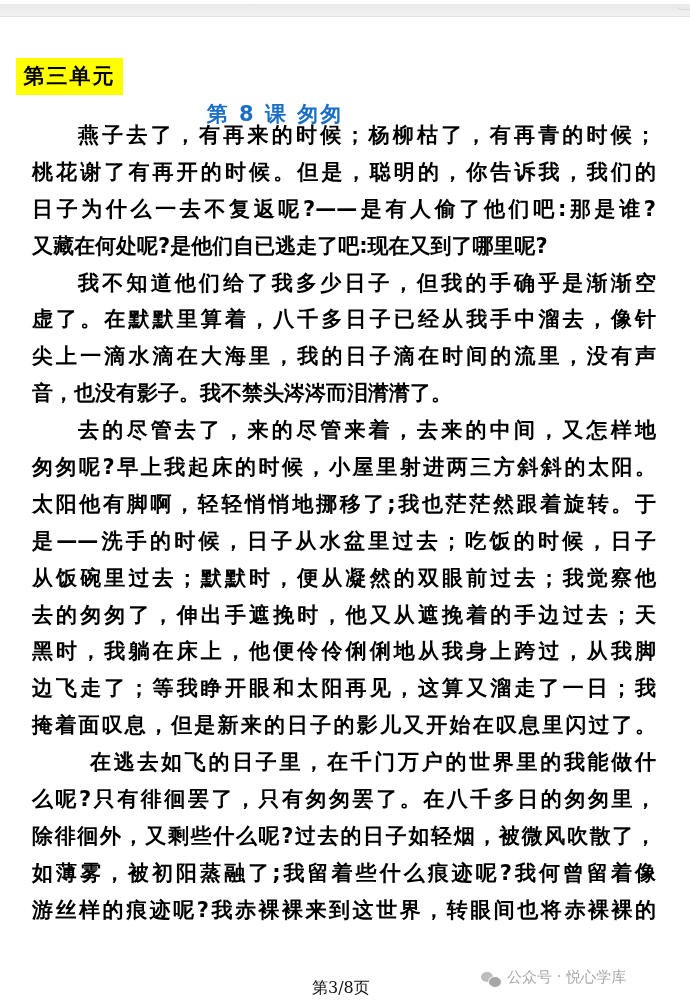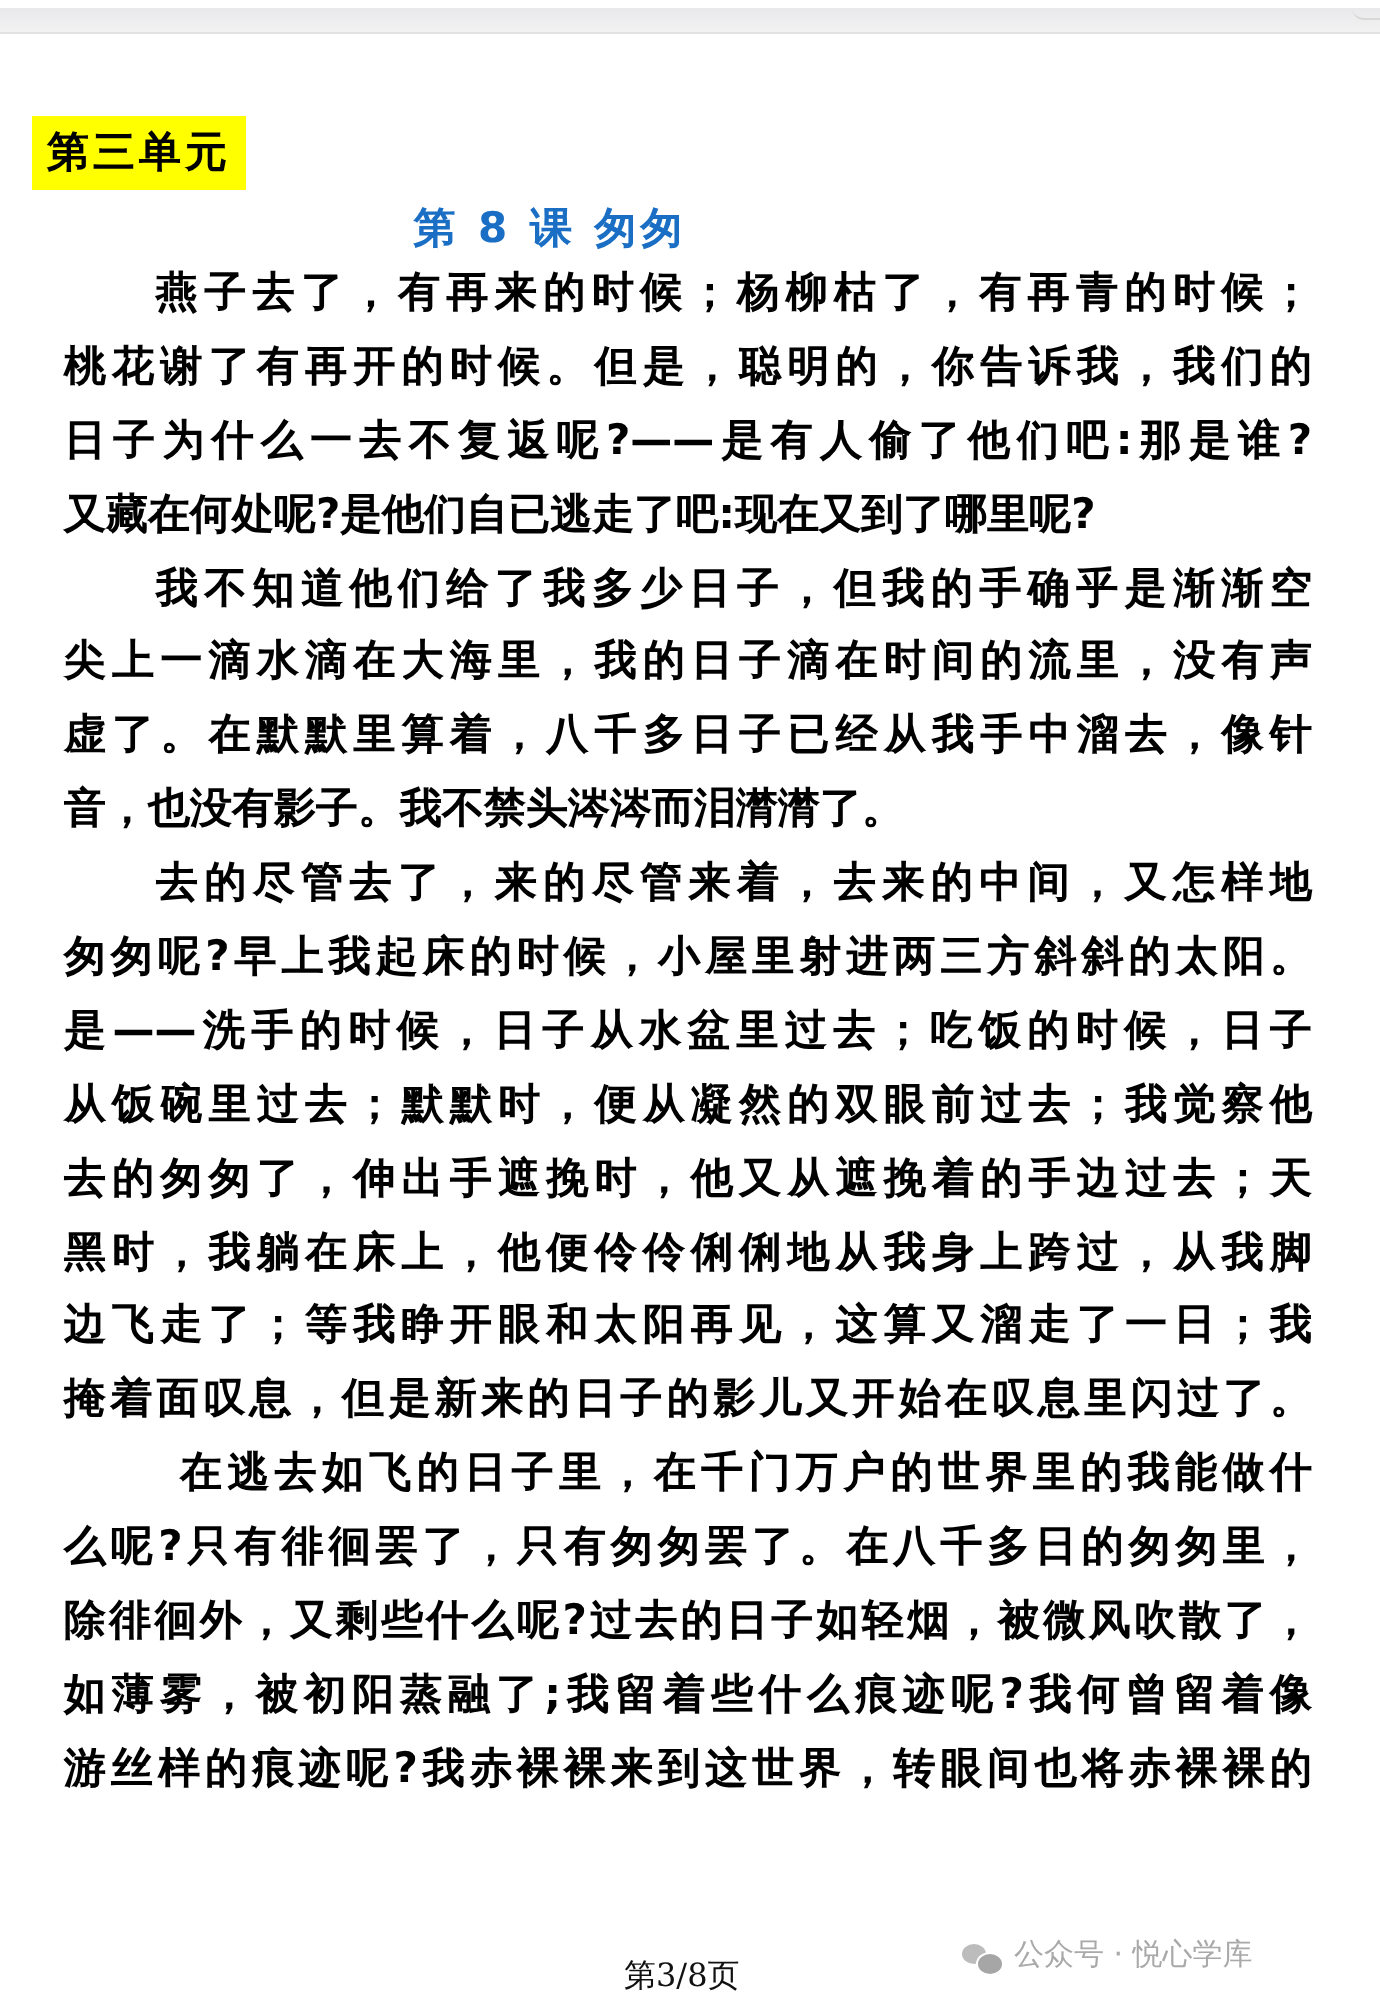--- a/index.html
+++ b/index.html
@@ -56,21 +56,21 @@
       color: #1a6fc4;
       font-weight: bold;
       font-size: 21px;
       line-height: 32px;
       letter-spacing: 2px;
       font-family: "DejaVu Sans", "Liberation Sans", sans-serif;
     }
     .body-text {
       position: absolute;
       left: 32px;
-      top: 128px;
+      top: 117px;
       width: 624px;
       color: #000;
       font-size: 21px;
       line-height: 36.9px;
       font-weight: bold;
       font-family: "DejaVu Sans", "Liberation Sans", sans-serif;
     }
     .line {
       display: block;
       white-space: nowrap;
@@ -126,25 +126,26 @@
 <div class="unit-label">第三单元</div>
 
 <div class="lesson-title">第 8 课  匆匆</div>
 
 <div class="body-text">
   <span class="line indent">燕子去了，有再来的时候；杨柳枯了，有再青的时候；</span>
   <span class="line">桃花谢了有再开的时候。但是，聪明的，你告诉我，我们的</span>
   <span class="line">日子为什么一去不复返呢?——是有人偷了他们吧:那是谁?</span>
   <span class="line" style="text-align-last:left">又藏在何处呢?是他们自已逃走了吧:现在又到了哪里呢?</span>
   <span class="line indent">我不知道他们给了我多少日子，但我的手确乎是渐渐空</span>
+  <span class="line">虚了。在默默里算着，八千多日子已经从我手中溜去，像针</span>
   <span class="line">尖上一滴水滴在大海里，我的日子滴在时间的流里，没有声</span>
-  <span class="line">虚了。在默默里算着，八千多日子已经从我手中溜去，像针</span>
   <span class="line" style="text-align-last:left">音，也没有影子。我不禁头涔涔而泪潸潸了。</span>
   <span class="line indent">去的尽管去了，来的尽管来着，去来的中间，又怎样地</span>
   <span class="line">匆匆呢?早上我起床的时候，小屋里射进两三方斜斜的太阳。</span>
+  <span class="line">太阳他有脚啊，轻轻悄悄地挪移了;我也茫茫然跟着旋转。于</span>
   <span class="line">是——洗手的时候，日子从水盆里过去；吃饭的时候，日子</span>
   <span class="line">从饭碗里过去；默默时，便从凝然的双眼前过去；我觉察他</span>
   <span class="line">去的匆匆了，伸出手遮挽时，他又从遮挽着的手边过去；天</span>
   <span class="line">黑时，我躺在床上，他便伶伶俐俐地从我身上跨过，从我脚</span>
   <span class="line">边飞走了；等我睁开眼和太阳再见，这算又溜走了一日；我</span>
   <span class="line">掩着面叹息，但是新来的日子的影儿又开始在叹息里闪过了。</span>
   <span class="line indent-wide">在逃去如飞的日子里，在千门万户的世界里的我能做什</span>
   <span class="line">么呢?只有徘徊罢了，只有匆匆罢了。在八千多日的匆匆里，</span>
   <span class="line">除徘徊外，又剩些什么呢?过去的日子如轻烟，被微风吹散了，</span>
   <span class="line">如薄雾，被初阳蒸融了;我留着些什么痕迹呢?我何曾留着像</span>

